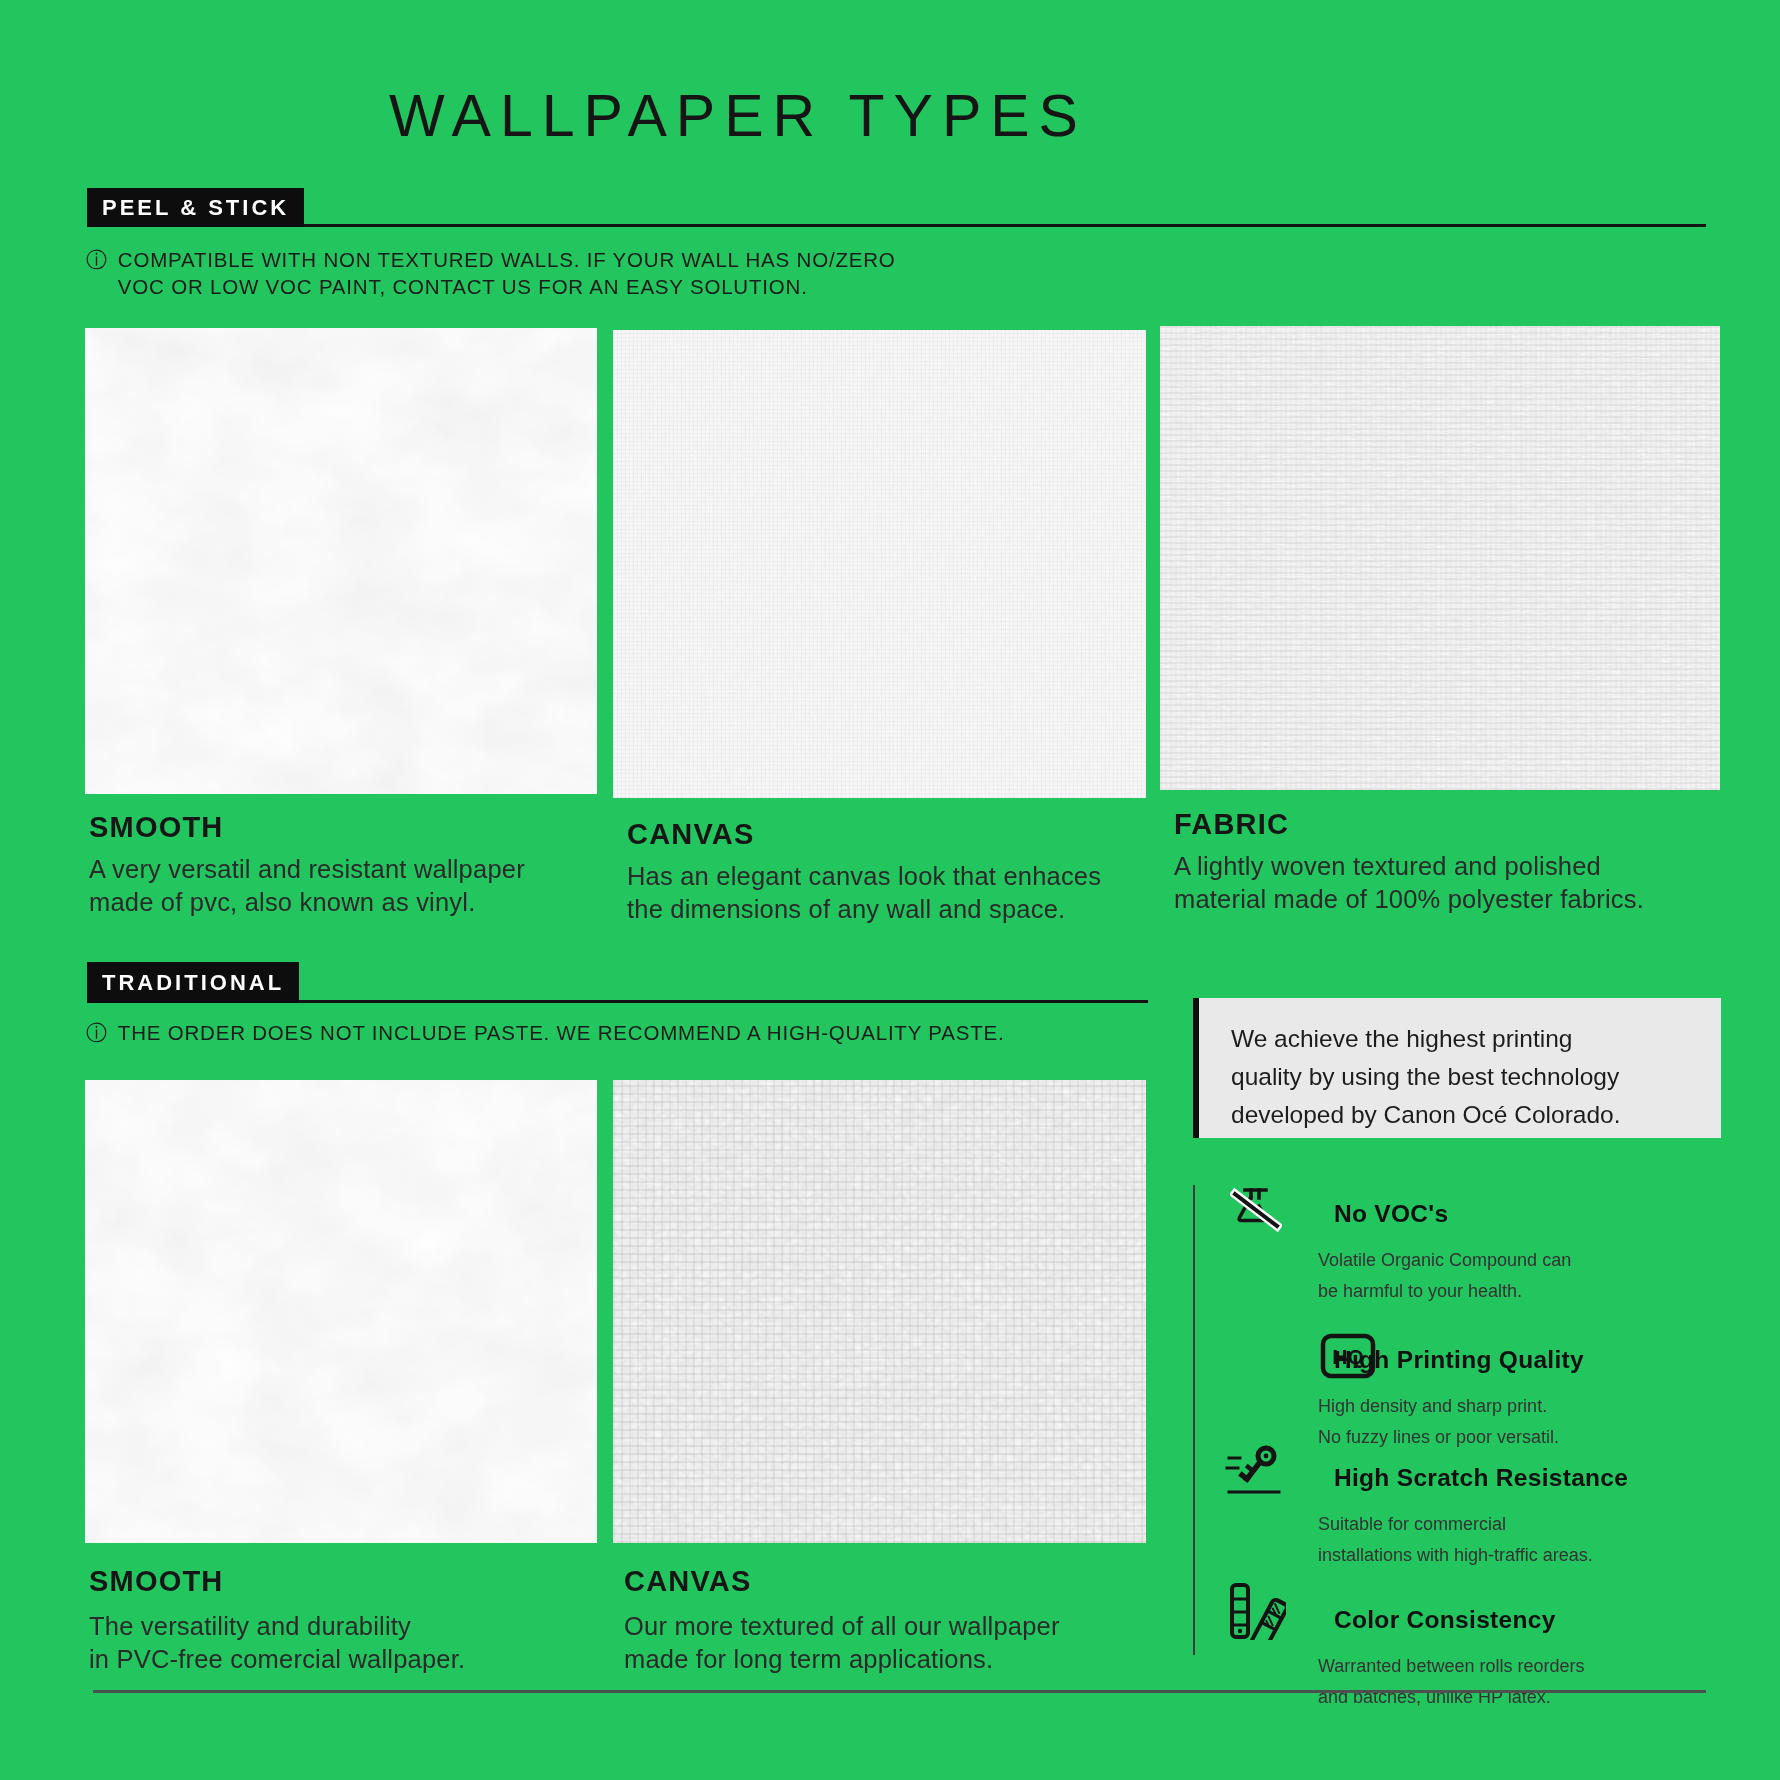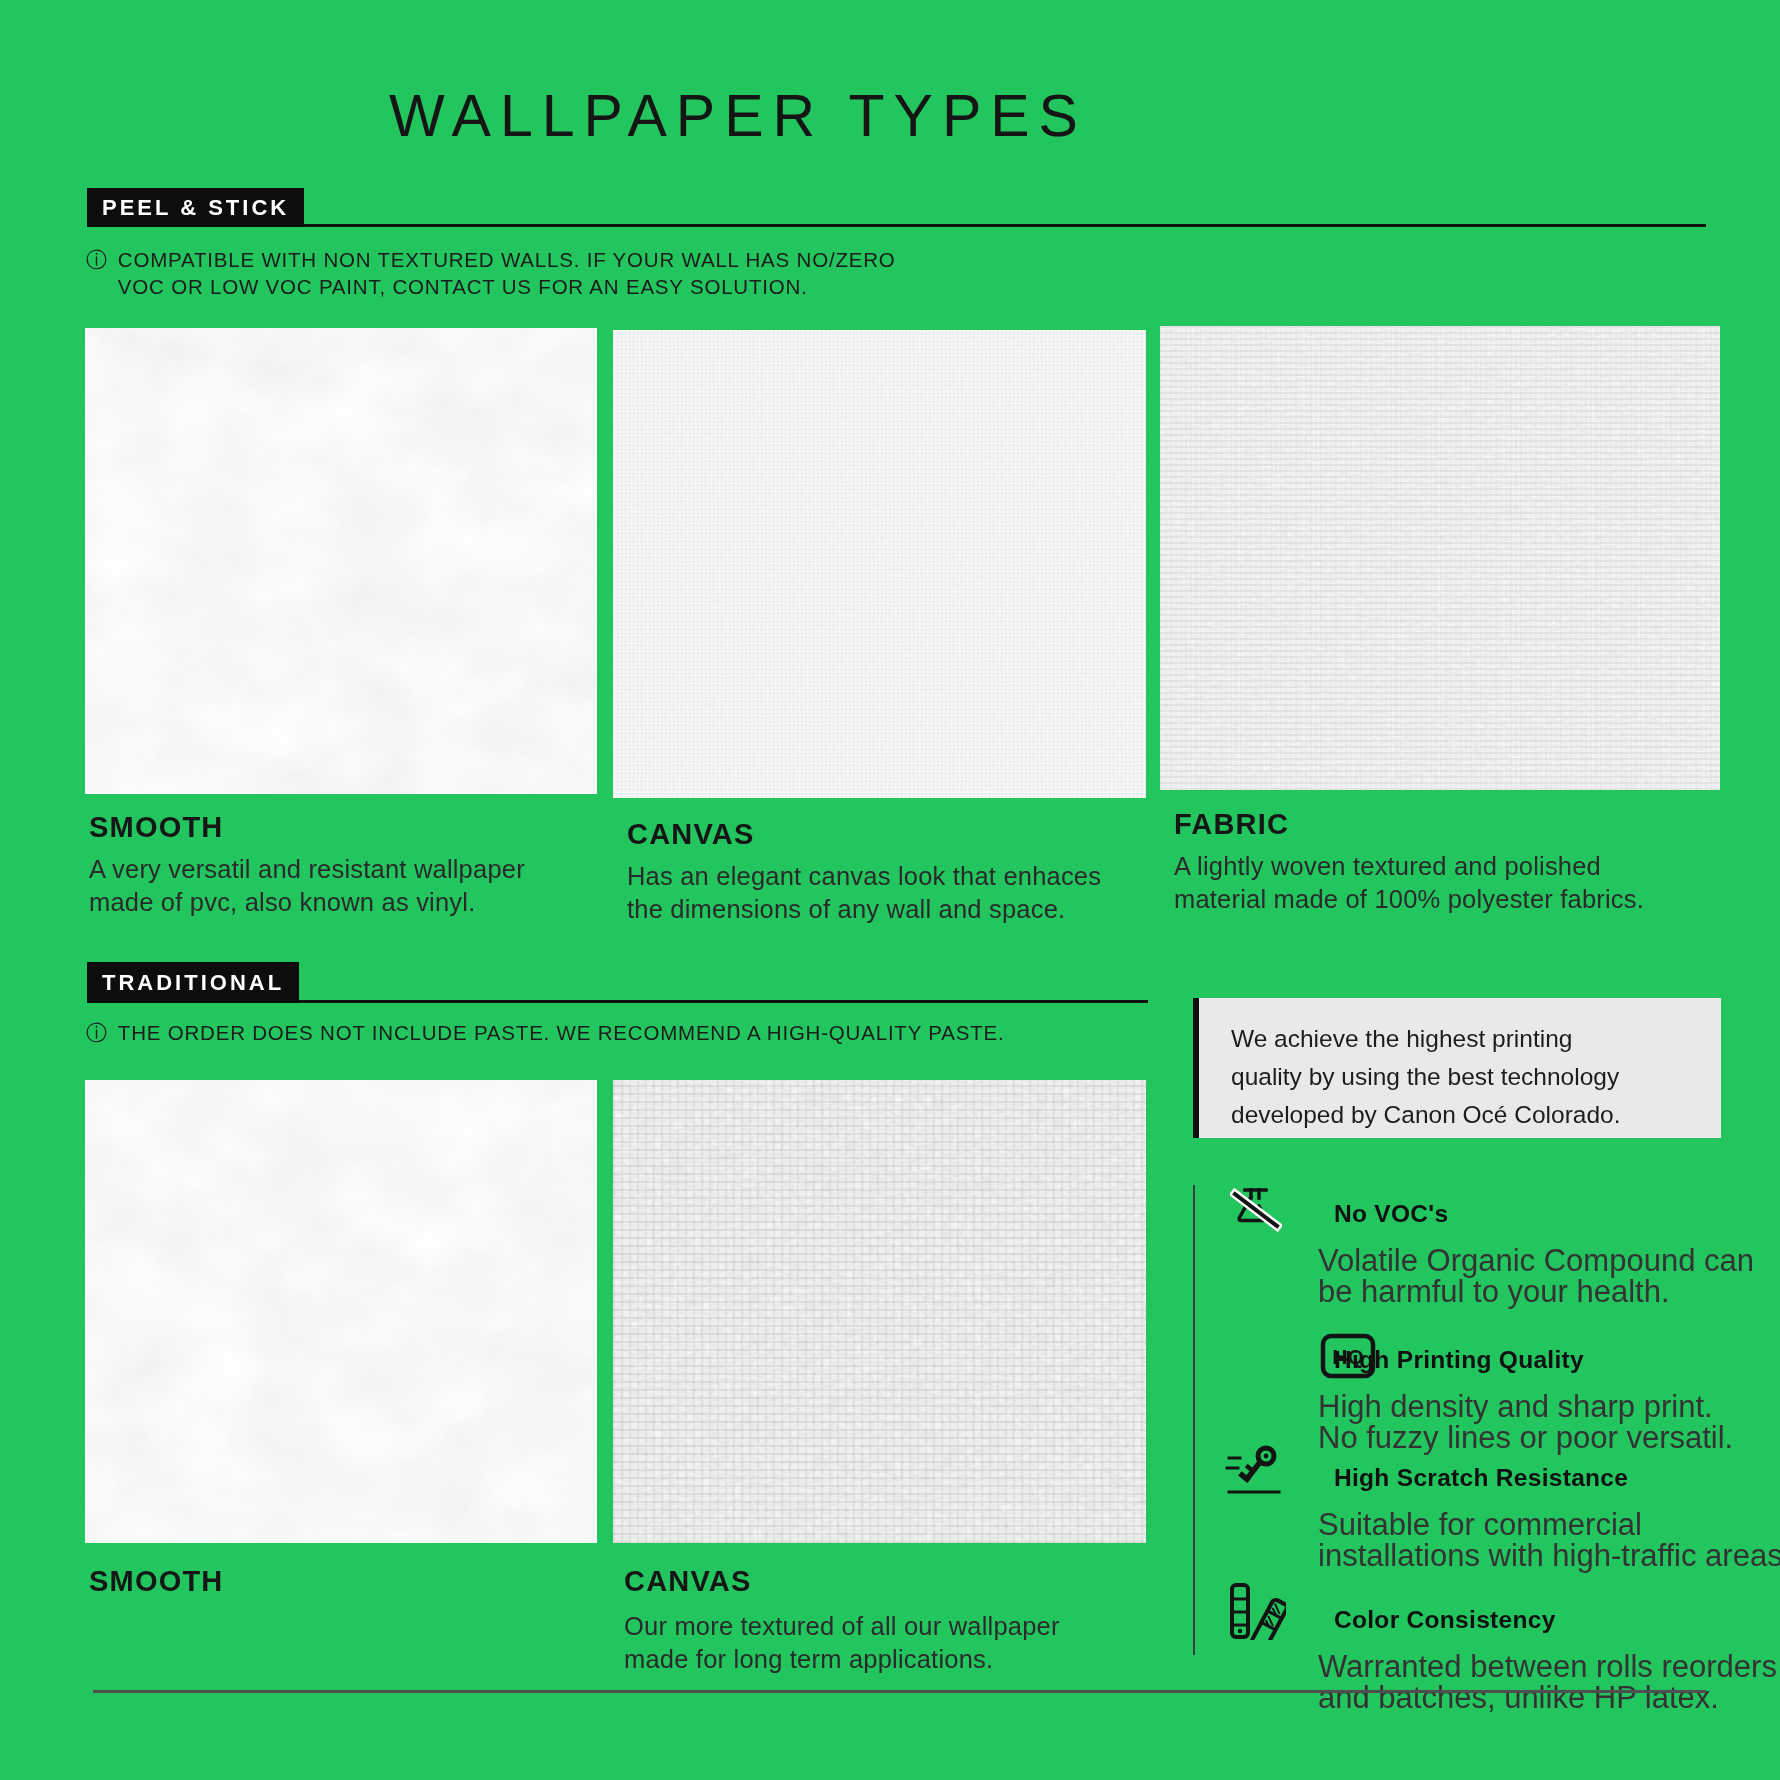--- a/index.html
+++ b/index.html
@@ -34,21 +34,21 @@
   .cap p{margin:9px 0 0 0;font-size:25.5px;line-height:33px;color:#2a2a2a;letter-spacing:0.2px;}
   .cap.bottom p{margin-top:12px;}
   .callout{position:absolute;left:1193px;top:998px;width:528px;height:140px;display:flex;}
   .callout .bar{width:6px;background:#0d0d0d;flex:none;}
   .callout .box{flex:1;background:#e9e9e9;padding:22px 12px 0 32px;font-size:24.5px;
                 line-height:38px;color:#1d1d1d;}
   .vrule{position:absolute;left:1193px;top:1185px;width:2px;height:470px;background:#3d3d3d;}
   .feat-icon{position:absolute;}
   .feat-text{position:absolute;}
   .feat-text h4{margin:16px;font-size:24.5px;font-weight:700;color:#111;line-height:30px;letter-spacing:0.3px;}
-  .feat-text p{margin:5px 0 0 0;font-size:31px;line-height:31px;color:#333;}
+  .feat-text p{margin:5px 0 0 0;font-size:18px;line-height:31px;color:#333;}
   .bottom-rule{position:absolute;left:93px;top:1690px;width:1613px;height:3px;background:#4f4f4f;}
 </style>
 </head>
 <body>
 
 <div class="page">
 
   <h1 class="title">WALLPAPER TYPES</h1>
 
   <div class="hr" style="left:87px;top:224px;width:1619px;"></div>
@@ -156,20 +156,22 @@
             <feFuncB type="linear" slope="0.22" intercept="0.78"></feFuncB>
             <feFuncA type="linear" slope="0" intercept="1"></feFuncA>
           </feComponentTransfer>
         </filter>
       <rect width="533" height="463" filter="url(#fcv2)"></rect>
     </svg>
   </div>
 
   <div class="cap bottom" style="left:89px;top:1564px;">
     <h3>SMOOTH</h3>
+    <p class="ml">The versatility and durability
+in PVC-free comercial wallpaper.</p>
   </div>
   <div class="cap bottom" style="left:624px;top:1564px;">
     <h3>CANVAS</h3>
     <p class="ml">Our more textured of all our wallpaper
 made for long term applications.</p>
   </div>
 
   <div class="callout">
     <div class="bar"></div>
     <div class="box ml">We achieve the highest printing

